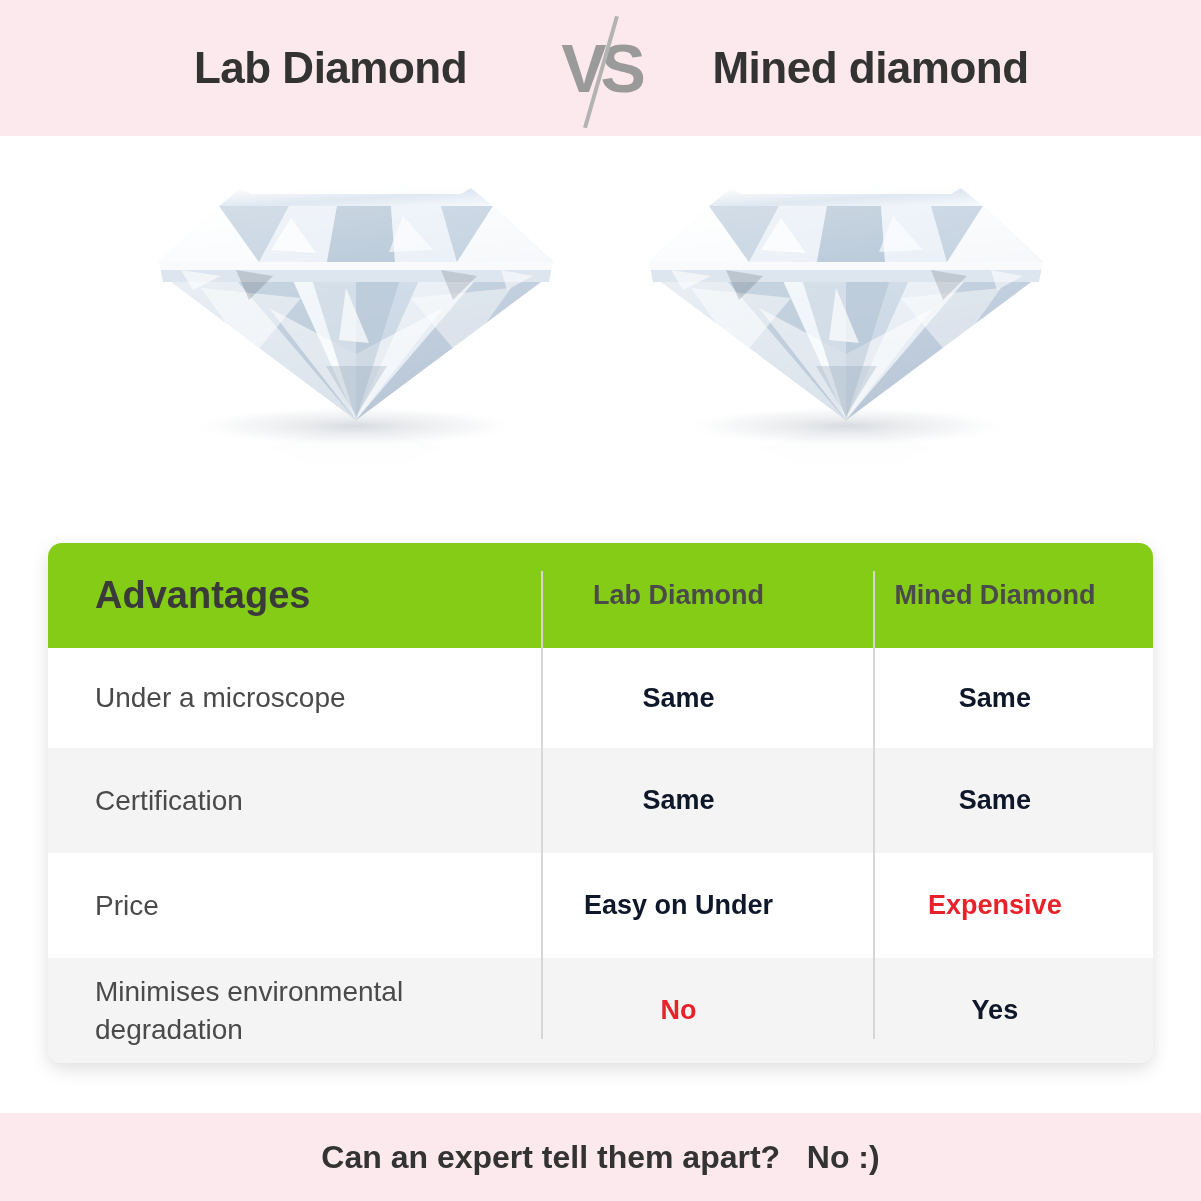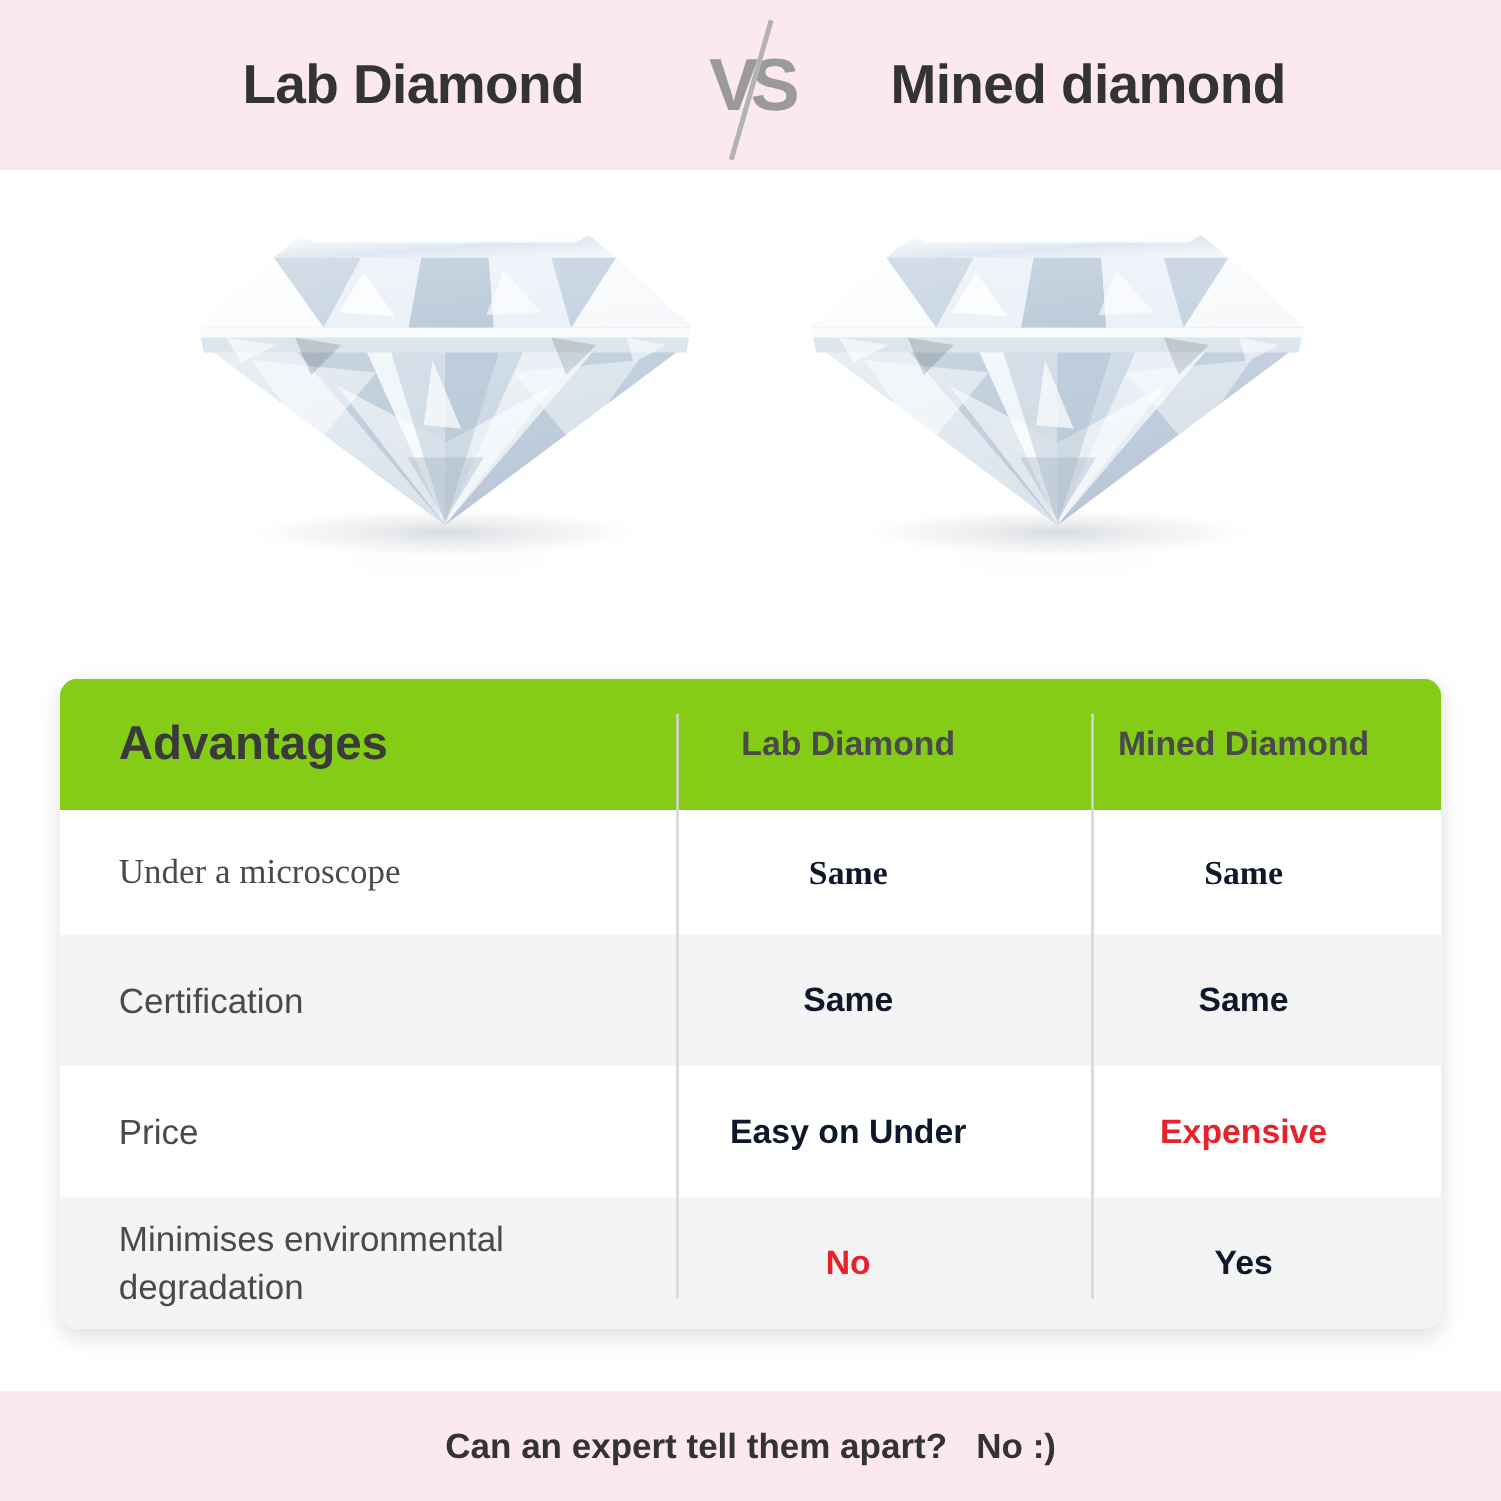--- a/index.html
+++ b/index.html
@@ -41,21 +41,21 @@
 
   .vs-badge {
     width: 120px;
     height: 120px;
     position: relative;
     display: flex;
     align-items: center;
     justify-content: center;
   }
   .vs-text {
-    font-size: 59px;
+    font-size: 68px;
     font-weight: bold;
     color: #9a9a9a;
     letter-spacing: -6px;
     line-height: 1;
   }
   .vs-slash {
     position: absolute;
     top: 6px;
     left: 58px;
     width: 4px;
@@ -111,21 +111,21 @@
   .trow {
     display: flex;
     align-items: center;
     width: 100%;
   }
 
   .trow.header {
     background: #84cc16;
     height: 105px;
   }
-  .trow.r0 { background: #ffffff; height: 100px; font-family: Liberation Serif, serif; }
+  .trow.r0 { background: #ffffff; height: 100px; }
   .trow.r1 { background: #f4f4f4; height: 105px; }
   .trow.r2 { background: #ffffff; height: 105px; justify-content: space-between; }
   .trow.r3 { background: #f4f4f4; height: 105px; }
 
   .cell-label {
     width: 493px;
     padding-left: 47px;
     padding-right: 12px;
     color: #4a4a4a;
     font-size: 28px;
@@ -169,21 +169,21 @@
     left: 0;
     top: 1113px;
     width: 1201px;
     height: 88px;
     background: #fce9ee;
     display: flex;
     align-items: center;
     justify-content: center;
   }
   .footer-text {
-    font-size: 28px;
+    font-size: 32px;
     font-weight: bold;
     color: #333333;
     white-space: pre;
   }
 </style>
 </head>
 <body>
 
 <div class="header-band">
   <div class="header-title title-left">Lab Diamond</div>

